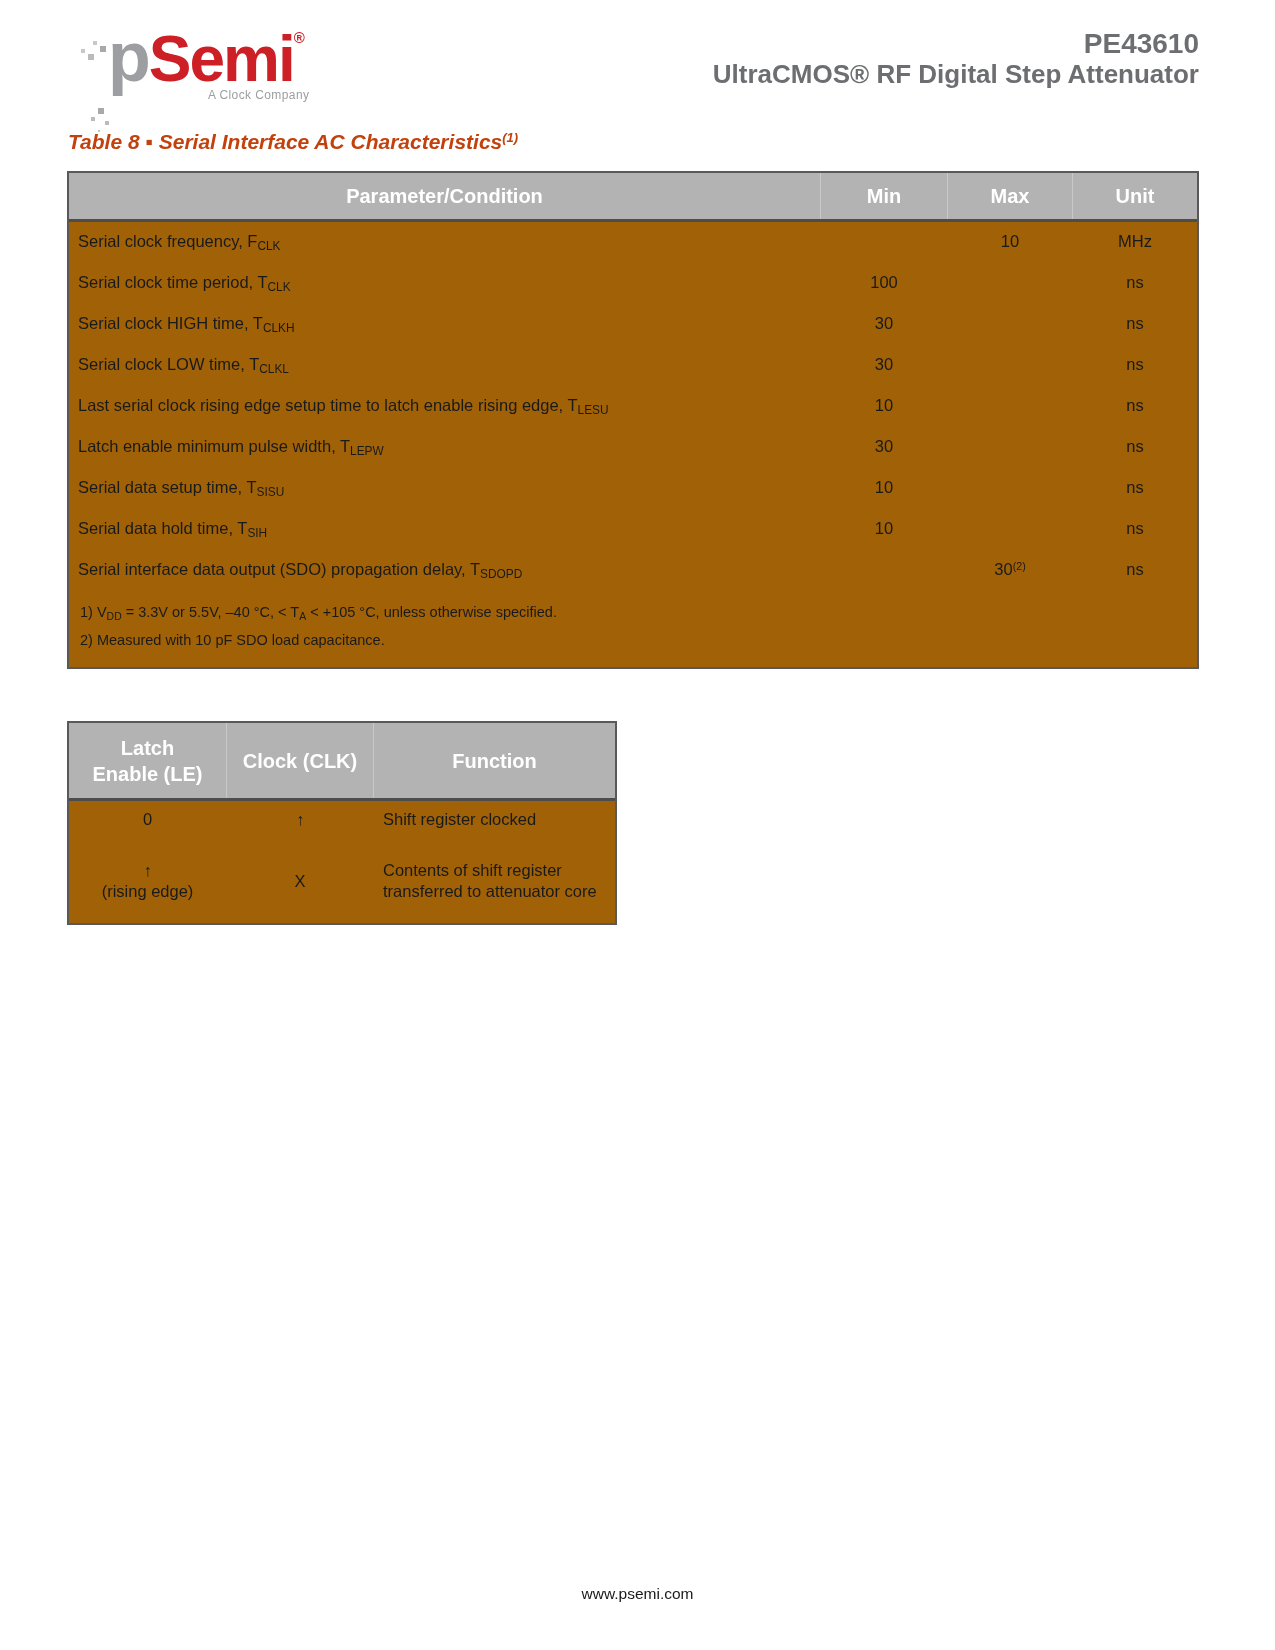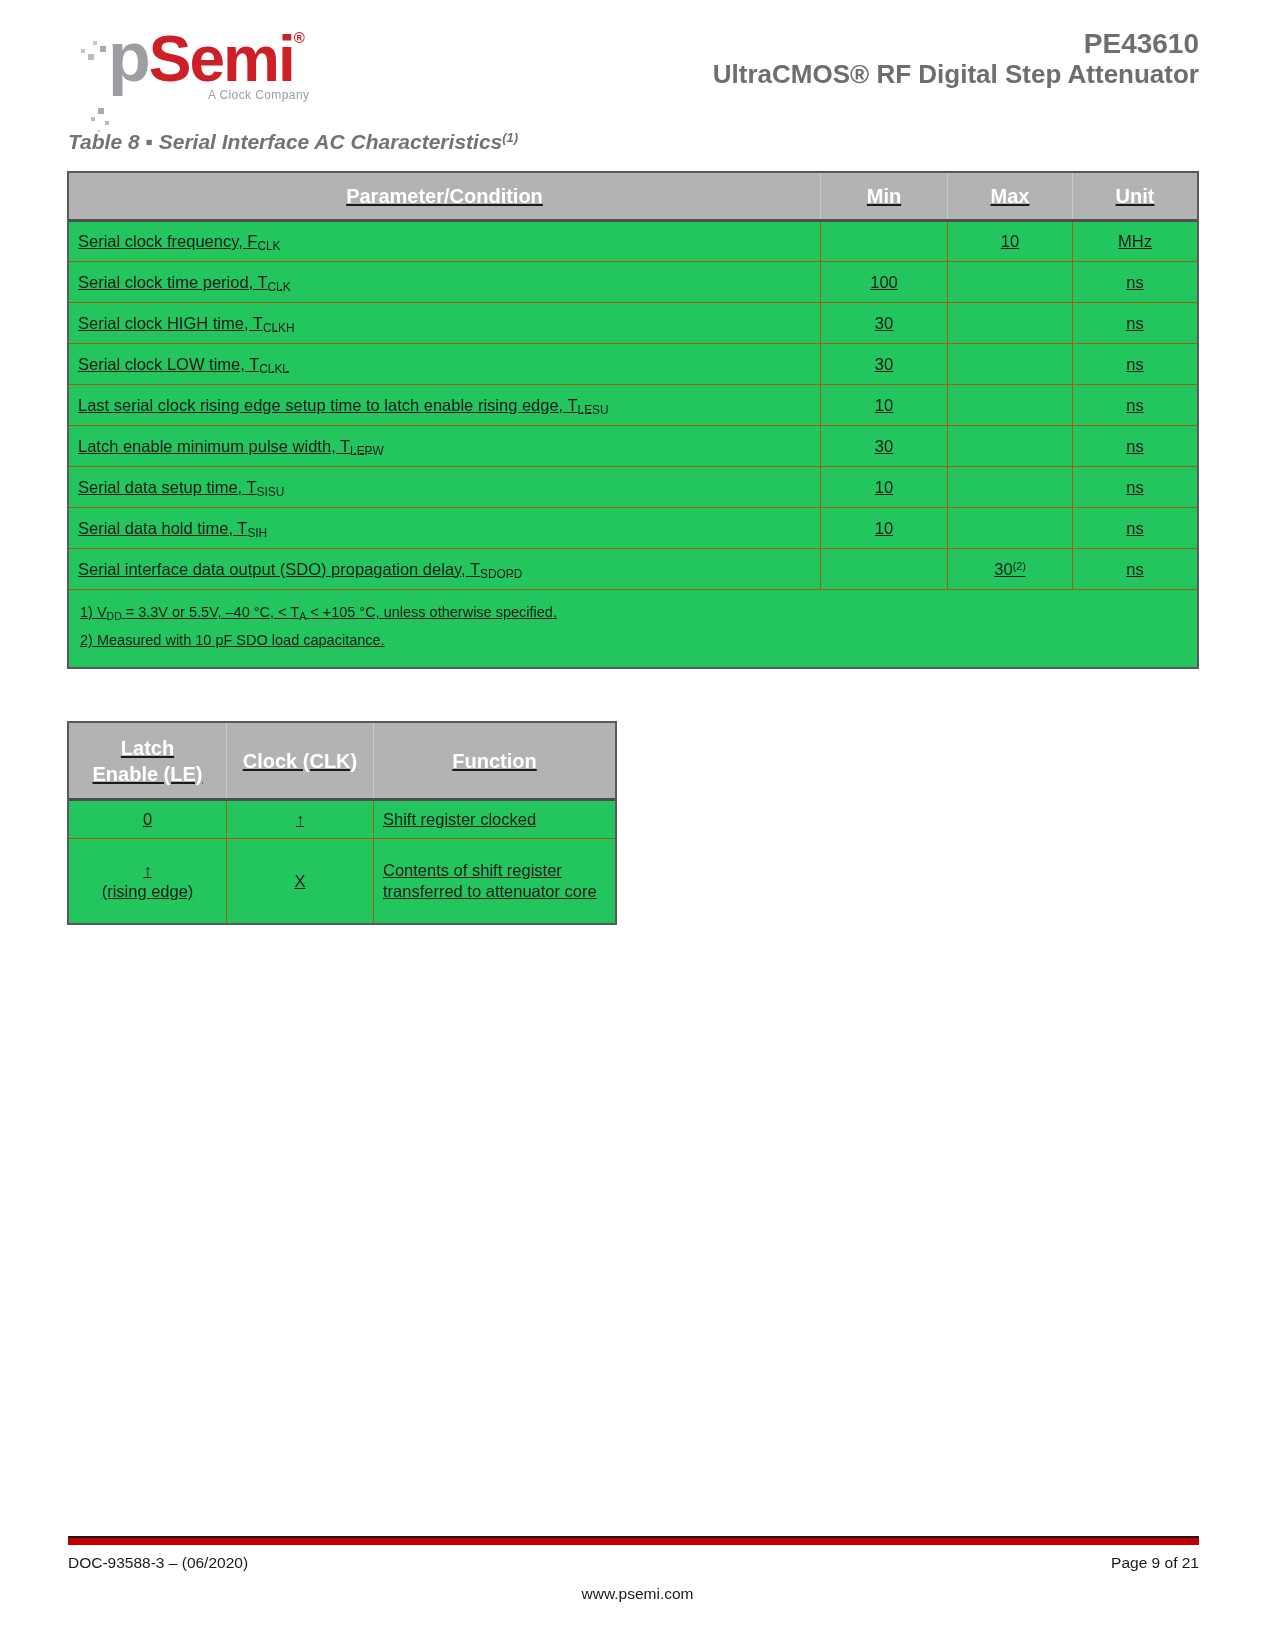--- a/index.html
+++ b/index.html
@@ -25,27 +25,27 @@
   .logo-tagline { margin:-4px 0 0 100px; font-size:12px; color:#9c9ea1; letter-spacing:0.4px; }
   .pixel-squares { position:absolute; left:24px; top:24px; width:6px; height:6px; background:#a7a9ac;
     box-shadow:-12px 8px 0 0 #b9bbbd, -20px 2px 0 -1px #c7c8ca, -8px -6px 0 -1px #c7c8ca,
                -2px 62px 0 0 #a7a9ac, -10px 70px 0 -1px #b9bbbd, 4px 74px 0 -1px #b9bbbd,
                -4px 82px 0 -2px #c7c8ca; }
   .header-right { text-align:right; color:#6d6e71; font-weight:bold; padding-top:6px; }
   .product-name { font-size:28px; line-height:1.15; }
   .product-subtitle { font-size:26px; line-height:1.15; }
 
   
-  .table-title { position:absolute; left:68px; font-size:21px; font-weight:bold; font-style:italic; color:#737373; }
+  .table-title { position:absolute; left:68px; font-size:21px; font-weight:bold; font-style:italic; color:#c2410c; }
   .table-title sup { font-size:0.62em; line-height:0; vertical-align:7px; }
   #t8-title { top:130px; }
   #t9-title { top:687px; }
 
   
-  table { border-collapse:collapse; table-layout:fixed; background:#22c55e;text-decoration:underline; }
+  table { border-collapse:collapse; table-layout:fixed; background:#a16207; }
   th { background:#b3b3b3; color:#ffffff; font-size:20px; font-weight:bold;
        border:1px solid #8c8c8c; border-left:1px solid #c9c9c9; border-right:1px solid #c9c9c9;
        border-bottom:3px solid #4d4d4d; }
   th:first-child { border-left:1px solid #8c8c8c; }
   th:last-child  { border-right:1px solid #8c8c8c; }
   td { border:1px solid #a16207; font-size:16.5px; text-align:center; vertical-align:middle; }
   sub { font-size:0.72em; line-height:0; vertical-align:-0.25em; }
   sup { font-size:0.65em; line-height:0; vertical-align:0.45em; }
   .outer { outline:2px solid #595959; outline-offset:-1px; }
 
@@ -196,23 +196,15 @@
           <td class="fn-cell">Shift register clocked</td>
         </tr>
         <tr class="r1">
           <td class="le-cell">↑<br>(rising edge)</td>
           <td>X</td>
           <td class="fn-cell">Contents of shift register transferred to attenuator core</td>
         </tr>
       </tbody>
   </table>
 
-  <div class="footer">
-    <div class="footer-rule-dark"></div>
-    <div class="footer-rule-red"></div>
-    <div class="footer-row">
-      <span>DOC-93588-3 – (06/2020)</span>
-      <span>Page 9 of 21</span>
-    </div>
-  </div>
   <div class="site-url">www.psemi.com</div>
 
 </div>
 
 </body></html>

